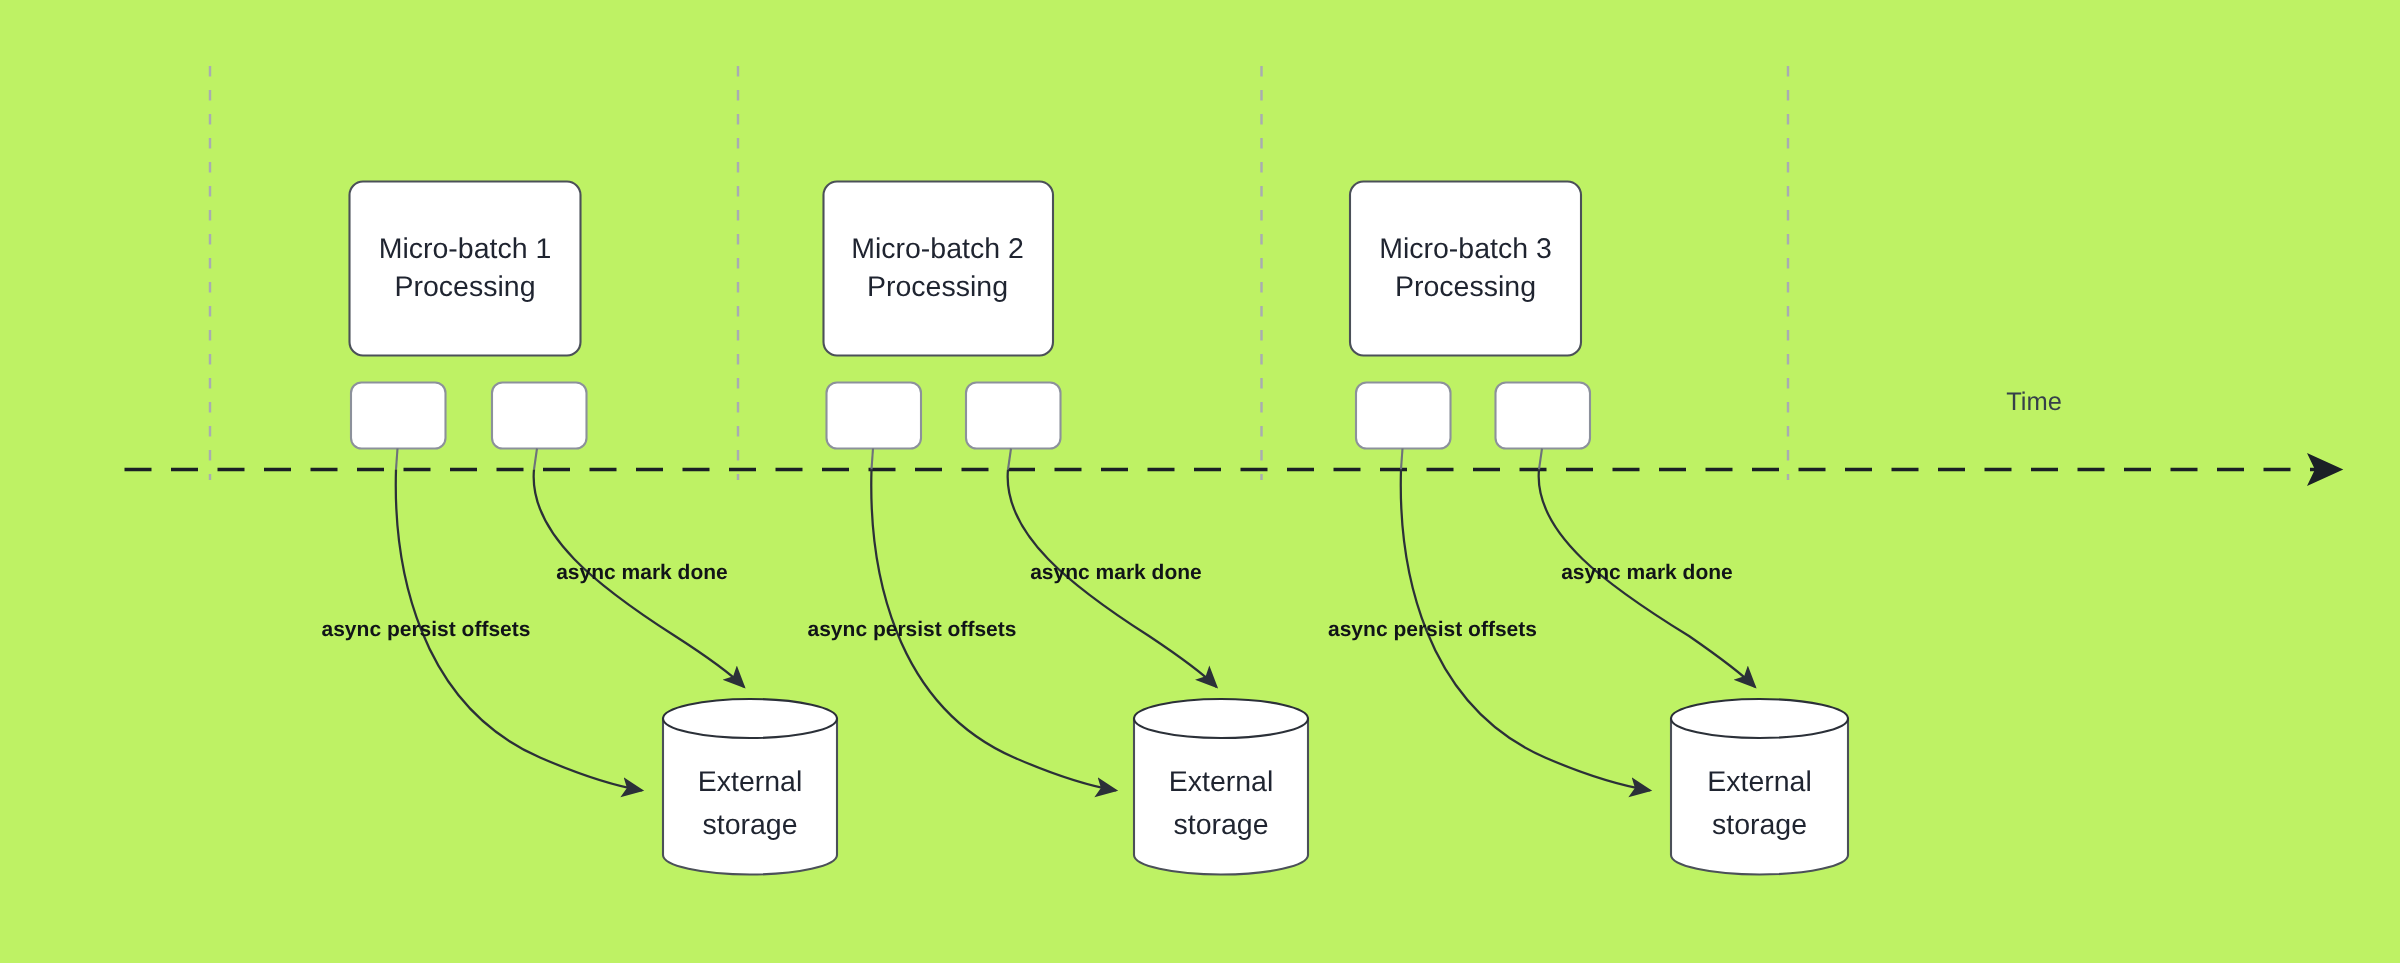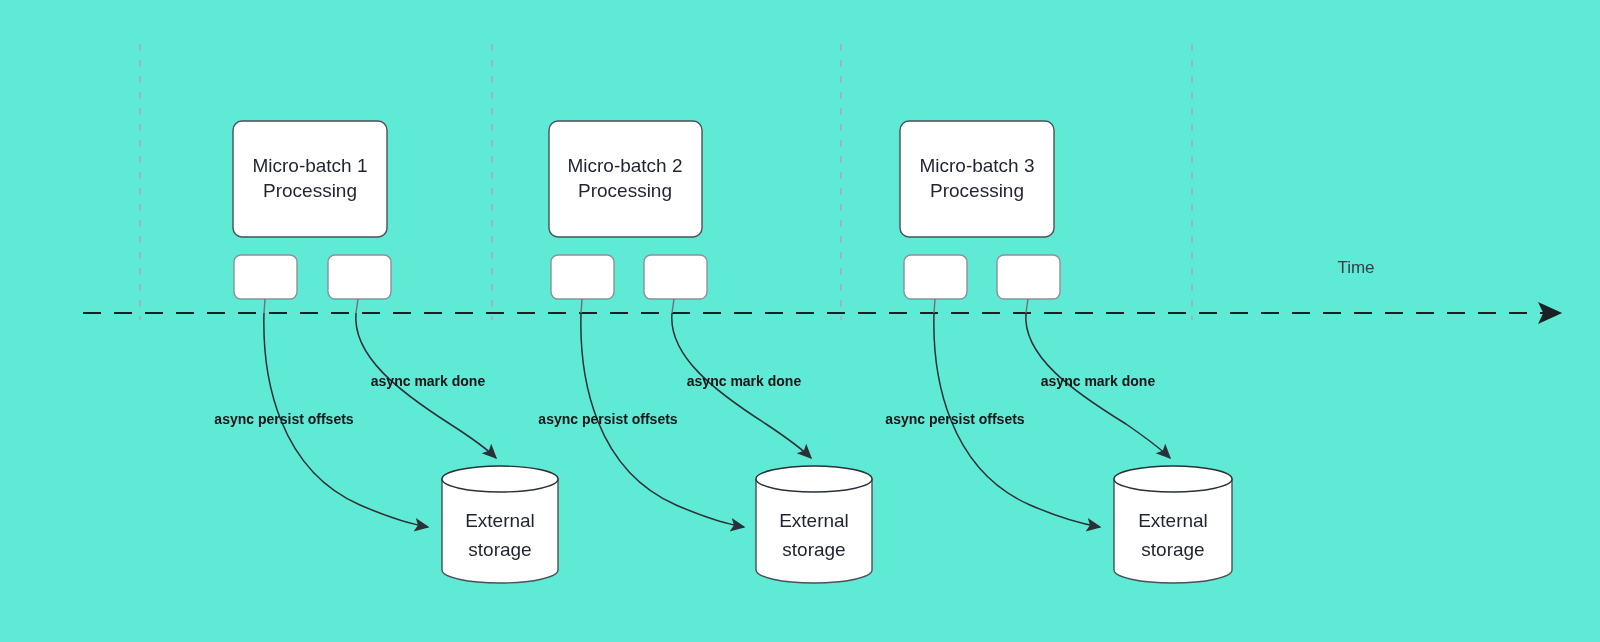--- a/index.html
+++ b/index.html
@@ -7,21 +7,21 @@
     padding: 0;
     background: #ffffff;
   }
   body {
     font-family: "Liberation Sans", sans-serif;
   }
   #canvas {
     position: relative;
     width: 1600px;
     height: 642px;
-    background: #5eead4;
+    background: #bef264;
     overflow: hidden;
   }
   #canvas svg {
     position: absolute;
     left: 0;
     top: 0;
     width: 1600px;
     height: 642px;
   }
   .node-text {

